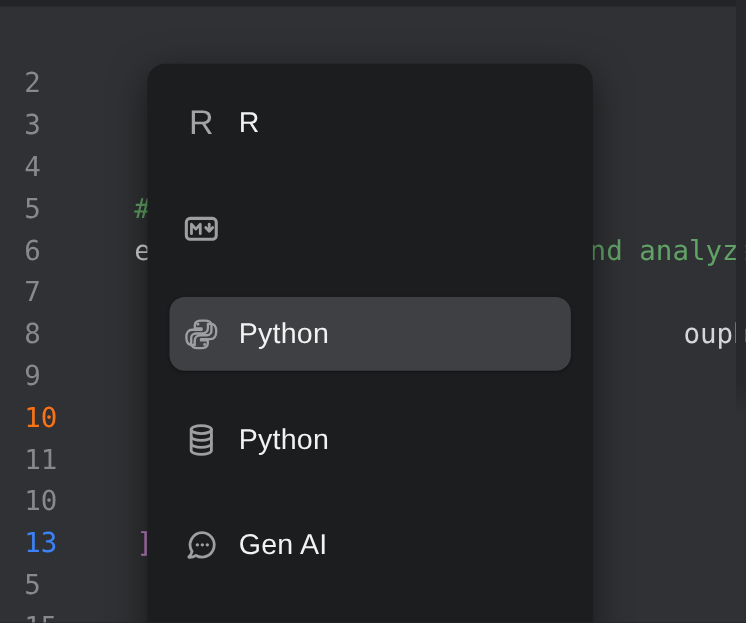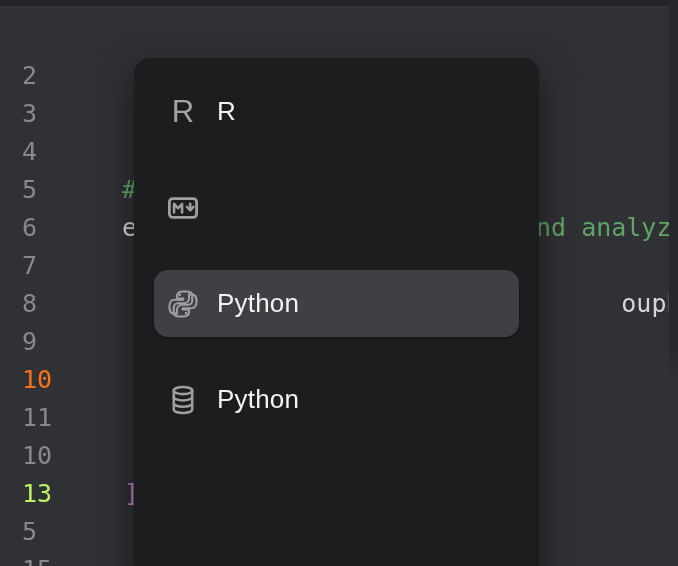--- a/index.html
+++ b/index.html
@@ -113,21 +113,21 @@
     <span class="gutter-num" style="color: #f97316;">10</span>
   </div>
   <div class="code-line" style="top:361px">
     <span class="gutter-num" style="color: rgb(136, 137, 140);">11</span>
   </div>
   <div class="code-line" style="top:399px">
     <span class="gutter-num" style="color: rgb(136, 137, 140);">10</span>
     <span class="frag" style="left: 124px; color: rgb(192, 126, 199);">]</span>
   </div>
   <div class="code-line" style="top:437px">
-    <span class="gutter-num" style="color: #bef264;">13</span>
+    <span class="gutter-num" style="color: #3b82f6;">13</span>
   </div>
   <div class="code-line" style="top:475px">
     <span class="gutter-num" style="color: rgb(136, 137, 140);">5</span>
   </div>
   <div class="code-line" style="top:513px">
     <span class="gutter-num" style="color: rgb(136, 137, 140);">15</span>
     
   </div>
 </div>
 
@@ -175,14 +175,25 @@
       <svg viewBox="0 0 24 24" fill="none" stroke="currentColor" stroke-width="1.9" stroke-linecap="round">
         <ellipse cx="12" cy="4.9" rx="6.9" ry="2.7"></ellipse>
         <path d="M5.1 4.9v14.2c0 1.5 3.1 2.7 6.9 2.7s6.9-1.2 6.9-2.7V4.9"></path>
         <path d="M5.1 9.6c0 1.5 3.1 2.7 6.9 2.7s6.9-1.2 6.9-2.7"></path>
         <path d="M5.1 14.4c0 1.5 3.1 2.7 6.9 2.7s6.9-1.2 6.9-2.7"></path>
       </svg>
     </span>
     <span class="mi-label">Python</span>
   </div>
 
+  <div class="menu-item">
+    <span class="mi-icon">
+      <svg viewBox="0 0 24 24" fill="none" stroke="currentColor" stroke-width="1.9" stroke-linejoin="round">
+        <path d="M12.7 3.2a8.3 8.3 0 0 0-7 12.8c-.3 1.3-1 2.6-2.1 3.5-.25.2-.1.55.2.55 1.7.1 3.3-.45 4.6-1.35a8.3 8.3 0 1 0 4.3-15.5z"></path>
+        <circle cx="9.3" cy="11.5" r="1.15" fill="currentColor" stroke="none"></circle>
+        <circle cx="12.7" cy="11.5" r="1.15" fill="currentColor" stroke="none"></circle>
+        <circle cx="16.1" cy="11.5" r="1.15" fill="currentColor" stroke="none"></circle>
+      </svg>
+    </span>
+    <span class="mi-label">Gen AI</span>
+  </div>
 
 </div>
 
 </body></html>

